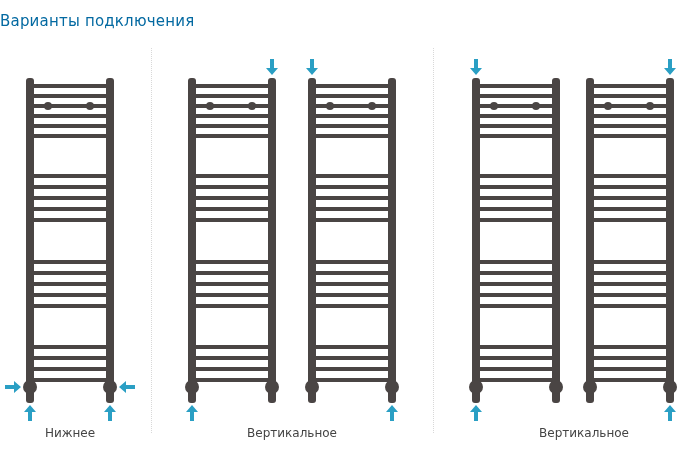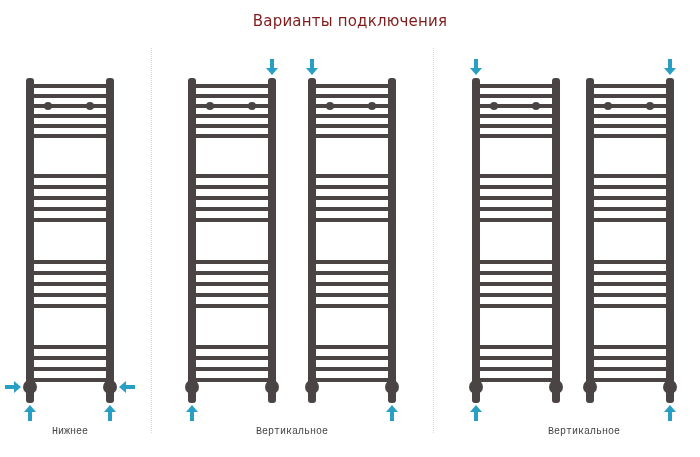--- a/index.html
+++ b/index.html
@@ -1,18 +1,18 @@
 <!DOCTYPE html>
 <html><head>
   <meta charset="utf-8">
   <style>
     html, body { margin: 0; padding: 0; background: #ffffff; }
     body { width: 700px; height: 457px; position: relative; overflow: hidden; font-family: "DejaVu Sans", sans-serif; }
-    .title { position: absolute; top: 12px; left: 0; width: 700px; text-align: center; font-size: 15px; color: #7f1d1d; letter-spacing: 0.2px; }
-    .label { position: absolute; top: 426px; font-size: 10px; color: #444444; text-align: center; font-family: Liberation Mono, monospace; }
+    .title { position: absolute; top: 12px; left: 0; width: 700px; font-size: 15px; color: #0369a1; letter-spacing: 0.2px; }
+    .label { position: absolute; top: 426px; font-size: 12px; color: #444444; text-align: center; }
     .divider { position: absolute; top: 48px; height: 385px; width: 0; border-left: 1px dotted #d8d8d8; }
     svg.art { position: absolute; left: 0; top: 0; }
   </style>
 </head>
 <body>
 
 <div class="title">Варианты подключения</div>
 
 <div class="divider" style="left:151px"></div>
 <div class="divider" style="left:433px"></div>

